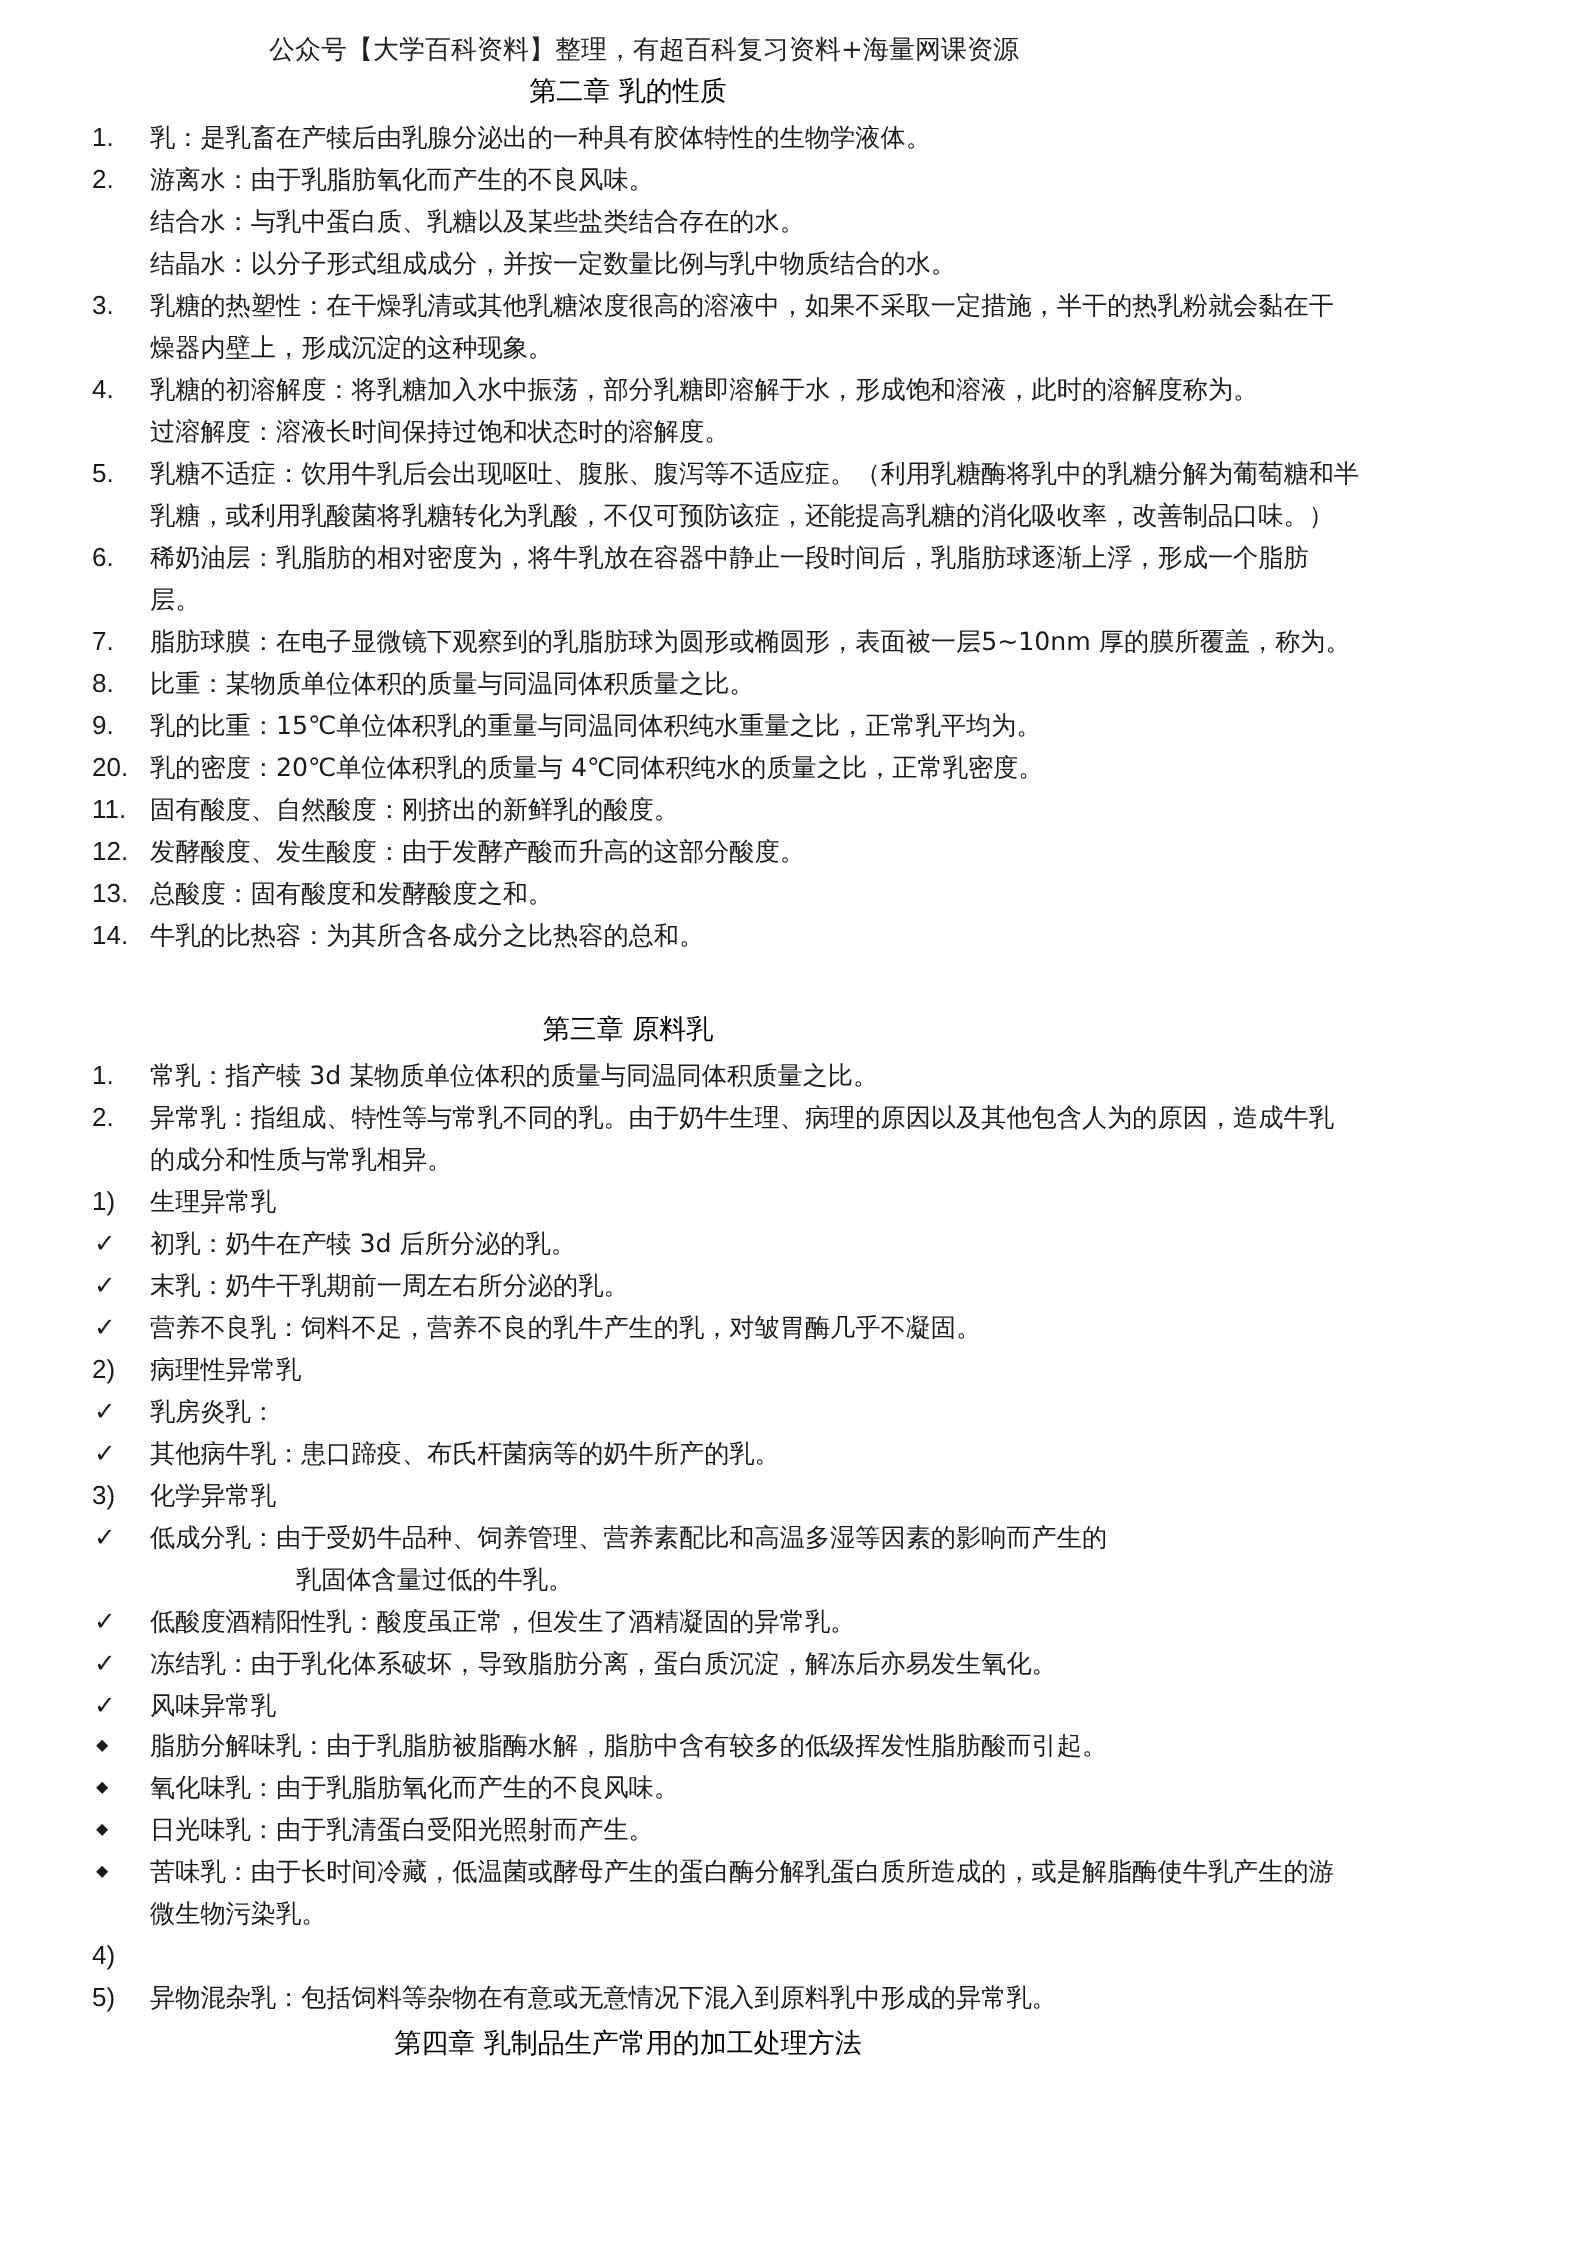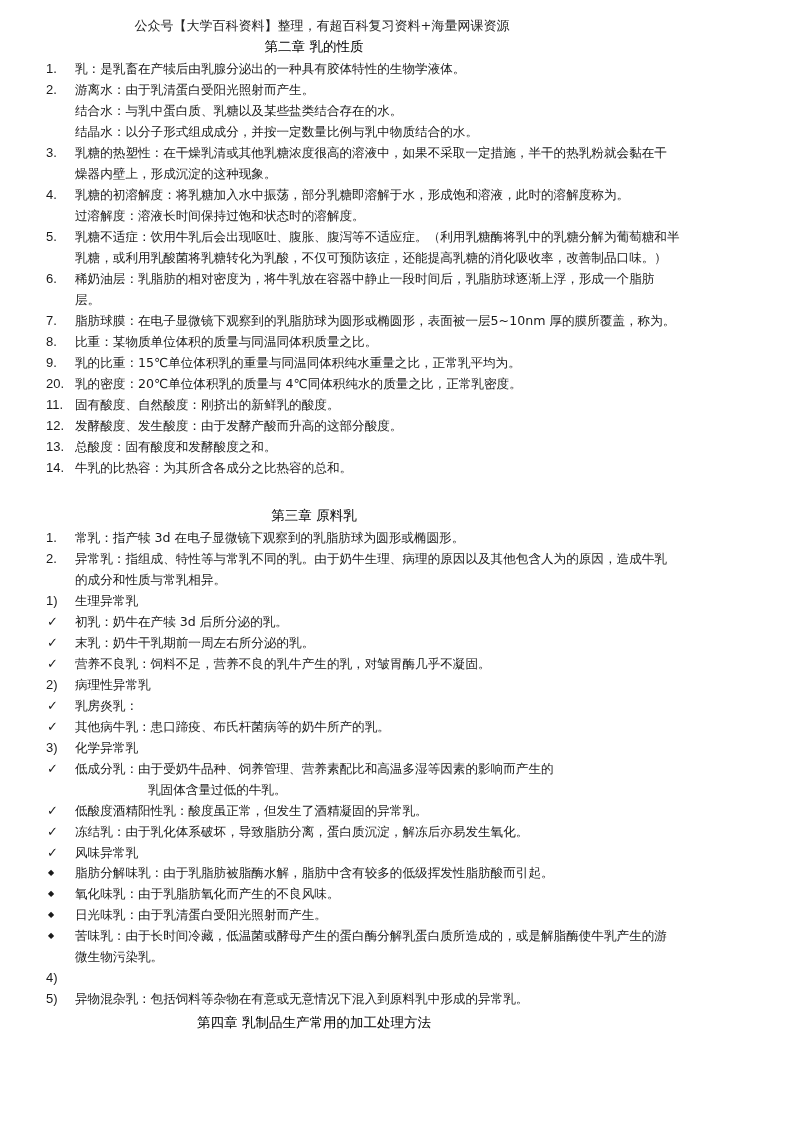--- a/index.html
+++ b/index.html
@@ -37,21 +37,21 @@
 <div class="page">
   <div class="header">公众号【大学百科资料】整理，有超百科复习资料+海量网课资源</div>
   <div id="content">
       <div class="chapter-title" style="top: 37px;">第二章 乳的性质</div>
       <div class="line" style="top: 58px;">
         <span class="marker">1.</span>
         <span class="text">乳：是乳畜在产犊后由乳腺分泌出的一种具有胶体特性的生物学液体。</span>
       </div>
       <div class="line" style="top: 79px;">
         <span class="marker">2.</span>
-        <span class="text">游离水：由于乳清蛋白受阳光照射而产生。</span>
+        <span class="text">游离水：由于乳脂肪氧化而产生的不良风味。</span>
       </div>
       <div class="line" style="top: 100px; padding-left: 39px;">
         <span class="text">结合水：与乳中蛋白质、乳糖以及某些盐类结合存在的水。</span>
       </div>
       <div class="line" style="top: 121px;">
         <span class="text">结晶水：以分子形式组成成分，并按一定数量比例与乳中物质结合的水。</span>
       </div>
       <div class="line" style="top: 142px;">
         <span class="marker">3.</span>
         <span class="text">乳糖的热塑性：在干燥乳清或其他乳糖浓度很高的溶液中，如果不采取一定措施，半干的热乳粉就会黏在干</span>
@@ -108,21 +108,21 @@
         <span class="marker">13.</span>
         <span class="text">总酸度：固有酸度和发酵酸度之和。</span>
       </div>
       <div class="line" style="top: 457px;">
         <span class="marker">14.</span>
         <span class="text">牛乳的比热容：为其所含各成分之比热容的总和。</span>
       </div>
       <div class="chapter-title" style="top: 506px;">第三章 原料乳</div>
       <div class="line" style="top: 527px;">
         <span class="marker">1.</span>
-        <span class="text">常乳：指产犊 3d 在电子显微镜下观察到的乳脂肪球为圆形或椭圆形。</span>
+        <span class="text">常乳：指产犊 3d 某物质单位体积的质量与同温同体积质量之比。</span>
       </div>
       <div class="line" style="top: 548px;">
         <span class="marker">2.</span>
         <span class="text">异常乳：指组成、特性等与常乳不同的乳。由于奶牛生理、病理的原因以及其他包含人为的原因，造成牛乳</span>
       </div>
       <div class="line" style="top: 569px;">
         <span class="text">的成分和性质与常乳相异。</span>
       </div>
       <div class="line" style="top: 590px;">
         <span class="marker">1)</span>

